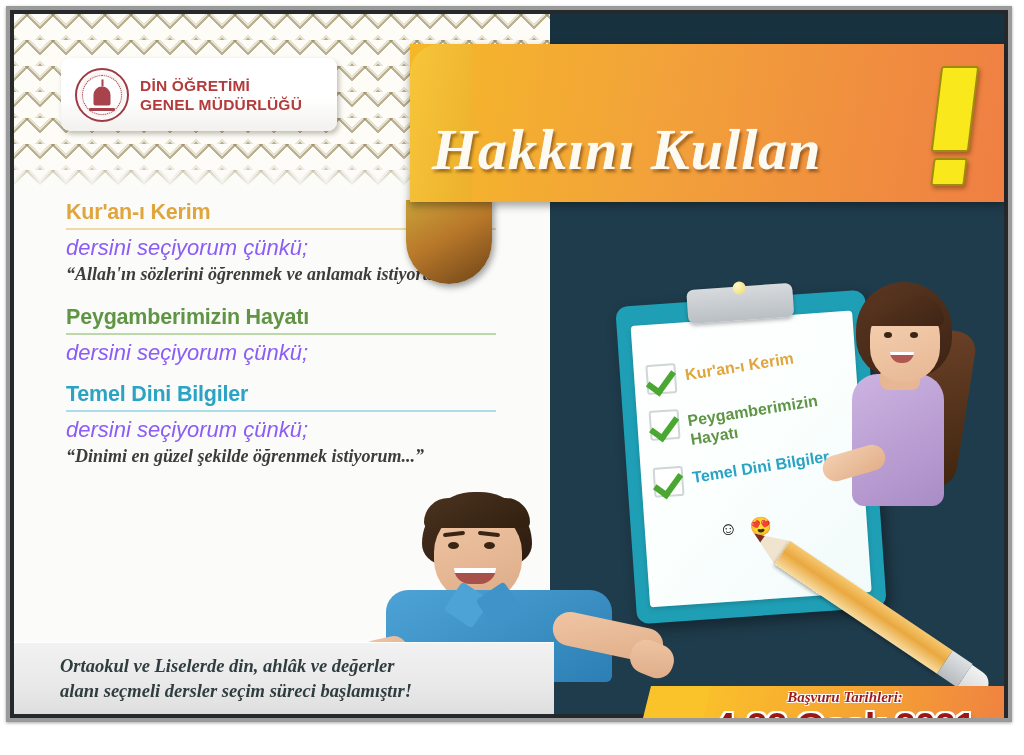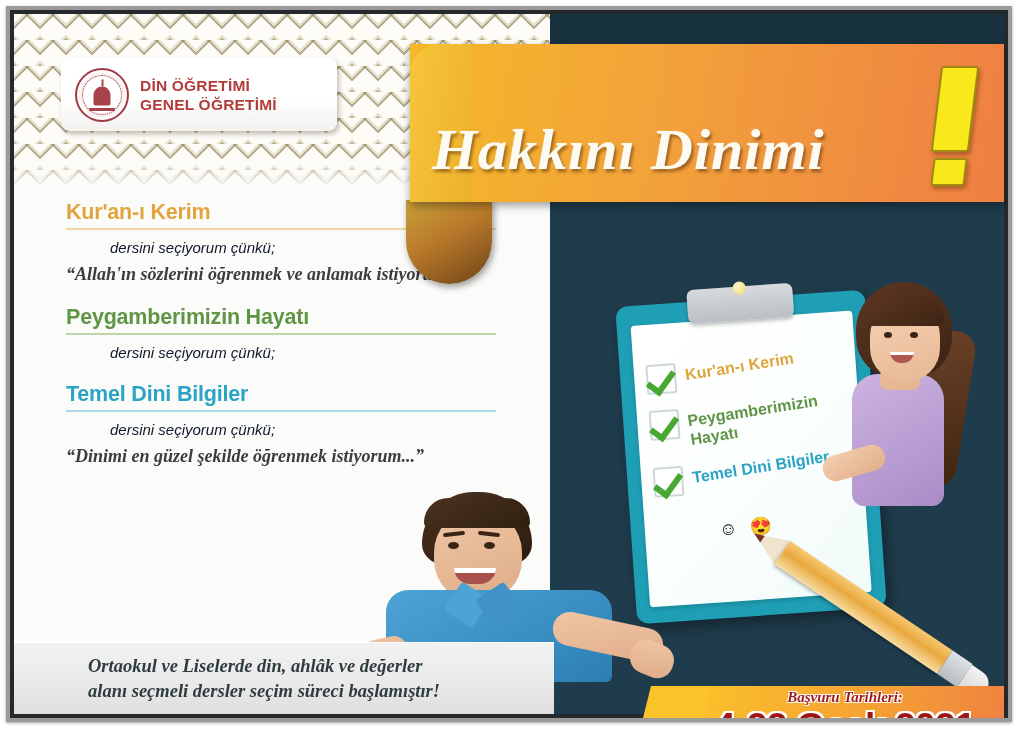--- a/index.html
+++ b/index.html
@@ -47,34 +47,34 @@
       width:26px;height:3px;background:#a8434c;border-radius:1px;}
   .logo-text{margin-left:11px;color:#b33b3b;font-weight:bold;font-size:15.5px;
       line-height:19px;letter-spacing:.2px;}
 
   
   .courses{position:absolute;left:52px;top:186px;width:430px;}
   .course{margin-bottom:19px;}
   .c-title{font-size:21.5px;font-weight:bold;line-height:25px;display:inline-block;
       padding-bottom:2px;letter-spacing:-.2px;}
   .c-rule{height:2px;margin-top:1px;margin-bottom:7px;width:100%;}
-  .c-why{font-size:15px;font-style:italic;color:#0f172a;line-height:21px;margin-bottom:5px;margin-left:44px;}
+  .c-why{font-size:22px;font-style:italic;color:#8b5cf6;line-height:21px;margin-bottom:5px;}
   .c-quote{font-size:18px;font-style:italic;color:#3c3c3c;line-height:23px;
       font-family:"Liberation Serif",serif;font-weight:bold;}
   .t-gold{color:#e0a53c;} .r-gold{background:#f0d9a6;}
   .t-green{color:#5f9545;} .r-green{background:#bcd8a9;}
   .t-blue{color:#2aa3c4;} .r-blue{background:#abdcea;}
 
   
   .banner-left{position:absolute;left:4px;top:632px;width:540px;height:72px;
       background:linear-gradient(to bottom,#f2f2f2 0%,#e9e9e9 60%,#dedede 100%);
       box-shadow:inset 0 1px 0 #ffffff;}
   .banner-left-text{position:absolute;left:46px;top:12px;width:420px;
       font-family:"Liberation Serif",serif;font-style:italic;font-weight:bold;
-      font-size:18.5px;line-height:25px;color:#2f3d3f;margin-left:28px;}
+      font-size:18.5px;line-height:25px;color:#2f3d3f;}
 
   
   .right-panel{position:absolute;left:540px;top:4px;width:454px;height:700px;
       background:#1f3c4c;}
   .dark-top{position:absolute;left:0;top:0;width:454px;height:40px;background:#17313e;}
 
   
   .headline{position:absolute;left:400px;top:34px;width:594px;height:158px;
       background:linear-gradient(100deg,#f5b828 0%,#f2a23a 42%,#ef7f43 100%);
       border-radius:0 0 0 0;box-shadow:0 4px 8px rgba(0,0,0,.35);}
@@ -209,21 +209,21 @@
   <div class="left-col">
     <div class="ornament"></div>
 
     <div class="logo-plate">
       <div class="seal">
         <div class="seal-dome"></div>
         <div class="seal-base"></div>
       </div>
       <div class="logo-text">
         <div>DİN ÖĞRETİMİ</div>
-        <div>GENEL ÖĞRETİMİ</div>
+        <div>GENEL MÜDÜRLÜĞÜ</div>
       </div>
     </div>
 
     <div class="courses">
       <div class="course">
         <div class="c-title t-gold">Kur'an-ı Kerim</div>
         <div class="c-rule r-gold"></div>
         <div class="c-why">dersini seçiyorum çünkü;</div>
         <div class="c-quote">“Allah'ın sözlerini öğrenmek ve anlamak istiyorum...”</div>
       </div>
@@ -301,21 +301,21 @@
     <div class="b-collar-l"></div>
     <div class="b-collar-r"></div>
     <div class="b-arm"></div>
     <div class="b-hand-r"></div>
     <div class="b-hand-l"></div>
   </div>
 
   <div class="curl"></div>
   <div class="headline">
     <div class="headline-text">
-      <div class="hl2">Hakkını Dinimi</div>
+      <div class="hl2">Hakkını Kullan</div>
       <div class="bang">
         <div class="bang-b"></div>
         <div class="bang-d"></div>
       </div>
     </div>
   </div>
 
   <div class="banner-left">
     <div class="banner-left-text">
       <div>Ortaokul ve Liselerde din, ahlâk ve değerler</div>

